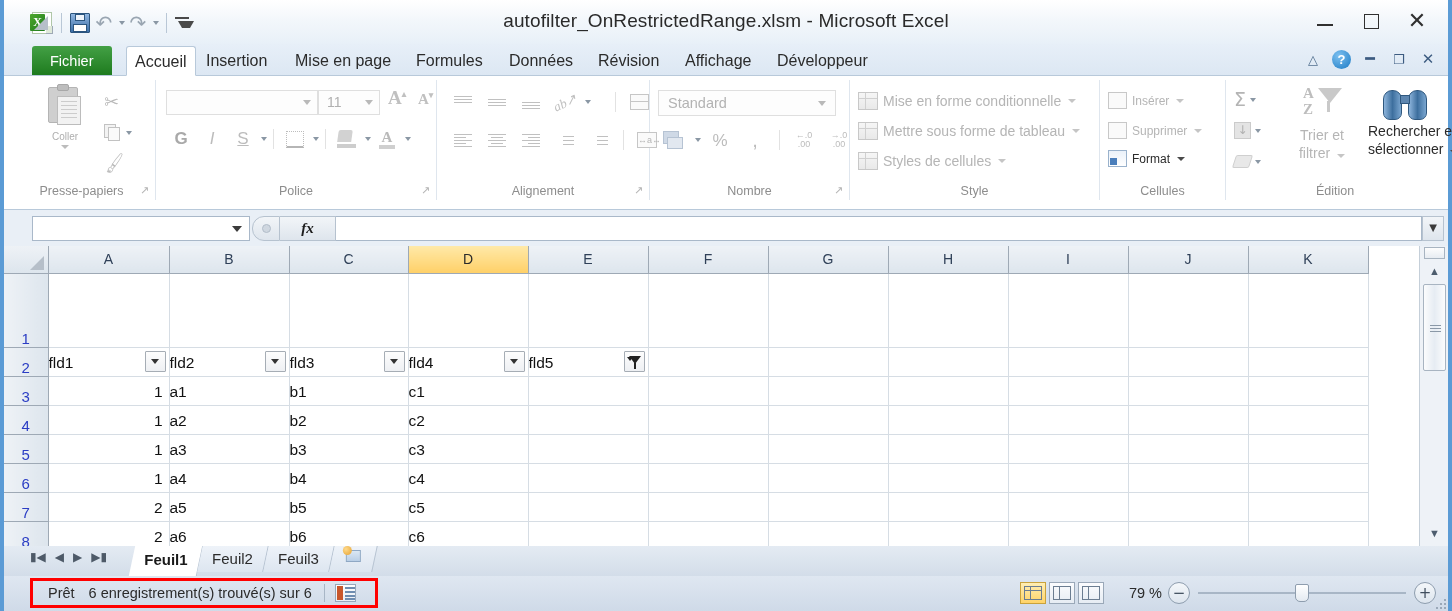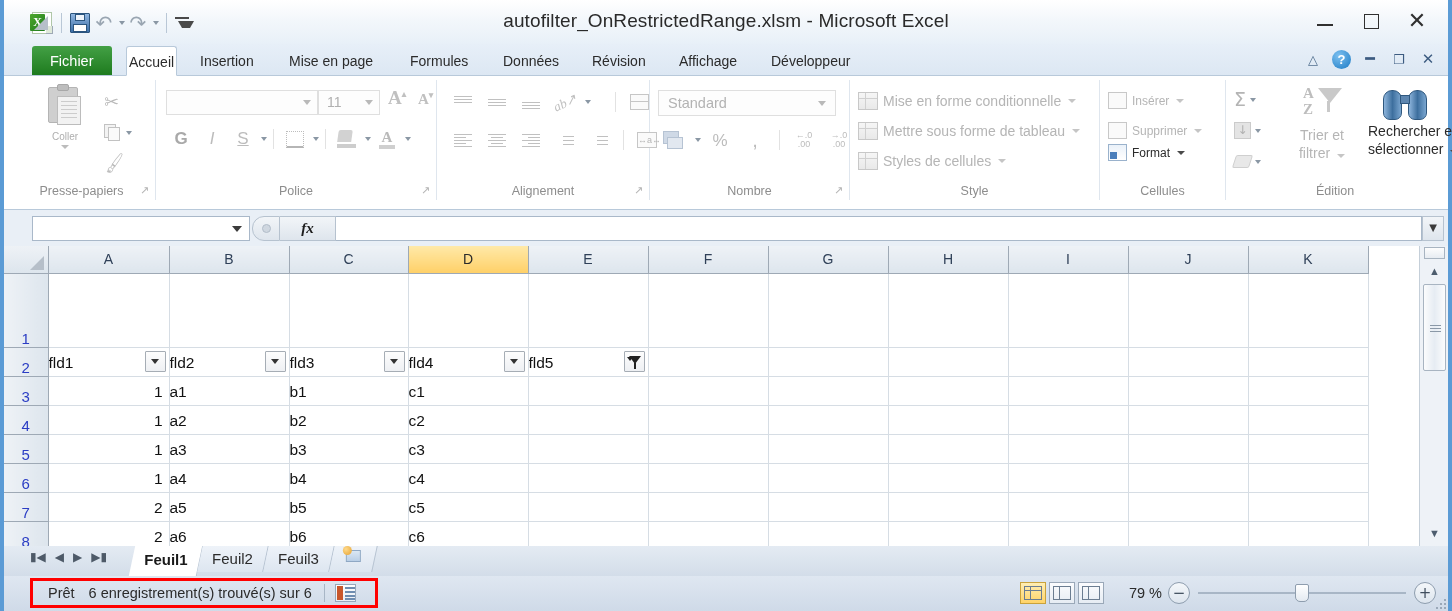--- a/index.html
+++ b/index.html
@@ -88,21 +88,21 @@
   
   .tabstrip {
     position:absolute; left:0; top:44px; width:1444px; height:32px;
     background:linear-gradient(to bottom,#e7eff8,#dce7f3);
   }
   .tabstrip:after{
     content:""; position:absolute;left:0;bottom:0;width:100%;height:1px;background:#b8c9da;
   }
   .tab {
     position:absolute; top:2px; height:30px; line-height:30px;
-    padding:0 2px; font-size:14px; color:#2b2b2b; white-space:nowrap;
+    padding:0 8px; font-size:16px; color:#2b2b2b; white-space:nowrap;
   }
   .tab.file {
     left:28px; background:linear-gradient(to bottom,#43a045,#1d7a1d);
     color:#fff; border-radius:3px 3px 0 0; padding:0 18px; font-size:14.5px;
   }
   .tab.active {
     background:#ffffff; border:1px solid #b8c9da; border-bottom:1px solid #ffffff;
     border-radius:3px 3px 0 0; z-index:5;
   }
   .ribbon-right-tools{
@@ -741,21 +741,21 @@
       <div class="cl-item" style="top:12px;">
         <span class="cl-ic"></span>
         <span>Insérer</span>
         <span class="dd-tri"></span>
       </div>
       <div class="cl-item" style="top:42px;">
         <span class="cl-ic"></span>
         <span>Supprimer</span>
         <span class="dd-tri"></span>
       </div>
-      <div class="cl-item on" style="top:64px;text-align:right;">
+      <div class="cl-item on" style="top:70px;text-align:right;">
         <span class="cl-ic blue"></span>
         <span>Format</span>
         <span class="dd-tri-d"></span>
       </div>
       <div class="group-label">Cellules</div>
     </div>
 
     <div class="group" id="g-edit">
       <div class="ed-col1">
         <div class="ed-r">

